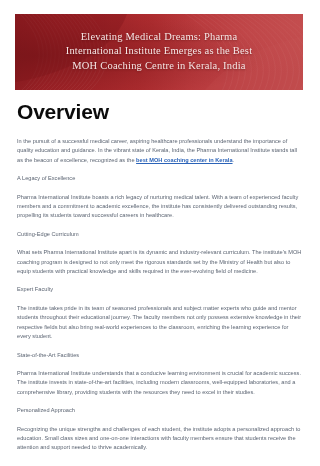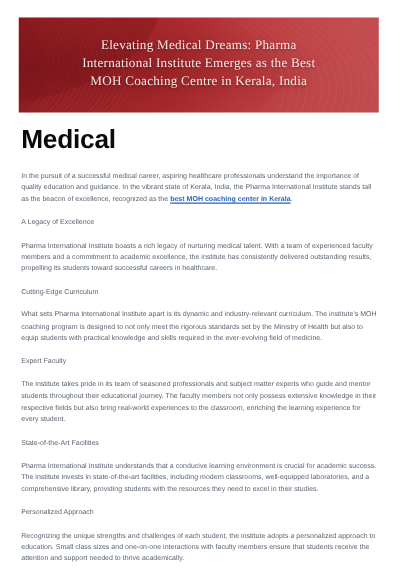--- a/index.html
+++ b/index.html
@@ -169,21 +169,21 @@
       <path d="M0,0 L112,0 C104,22 86,38 60,50 C38,60 16,66 0,68 Z" fill="rgba(130,22,26,0.38)"></path>
       <path d="M288,76 L190,76 C206,58 224,44 250,34 C266,28 280,24 288,22 Z" fill="rgba(198,86,84,0.16)"></path>
     </svg>
     <div class="hero-shade"></div>
     <h1 class="hero-title">Elevating Medical Dreams: Pharma
 International Institute Emerges as the Best
 MOH Coaching Centre in Kerala, India</h1>
   </div>
 
   <div class="content">
-    <h2 class="page-title">Medical</h2>
+    <h2 class="page-title">Overview</h2>
     <div id="blocks">
         <p class="para">In the pursuit of a successful medical career, aspiring healthcare professionals understand the importance of quality education and guidance. In the vibrant state of Kerala, India, the Pharma International Institute stands tall as the beacon of excellence, recognized as the <a class="inline-link" href="#">best MOH coaching center in Kerala</a>.</p>
         <p class="subhead">A Legacy of Excellence</p>
         <p class="para">Pharma International Institute boasts a rich legacy of nurturing medical talent. With a team of experienced faculty members and a commitment to academic excellence, the institute has consistently delivered outstanding results, propelling its students toward successful careers in healthcare.</p>
         <p class="subhead">Cutting-Edge Curriculum</p>
         <p class="para">What sets Pharma International Institute apart is its dynamic and industry-relevant curriculum. The institute's MOH coaching program is designed to not only meet the rigorous standards set by the Ministry of Health but also to equip students with practical knowledge and skills required in the ever-evolving field of medicine.</p>
         <p class="subhead">Expert Faculty</p>
         <p class="para">The institute takes pride in its team of seasoned professionals and subject matter experts who guide and mentor students throughout their educational journey. The faculty members not only possess extensive knowledge in their respective fields but also bring real-world experiences to the classroom, enriching the learning experience for every student.</p>
         <p class="subhead">State-of-the-Art Facilities</p>
         <p class="para">Pharma International Institute understands that a conducive learning environment is crucial for academic success. The institute invests in state-of-the-art facilities, including modern classrooms, well-equipped laboratories, and a comprehensive library, providing students with the resources they need to excel in their studies.</p>

